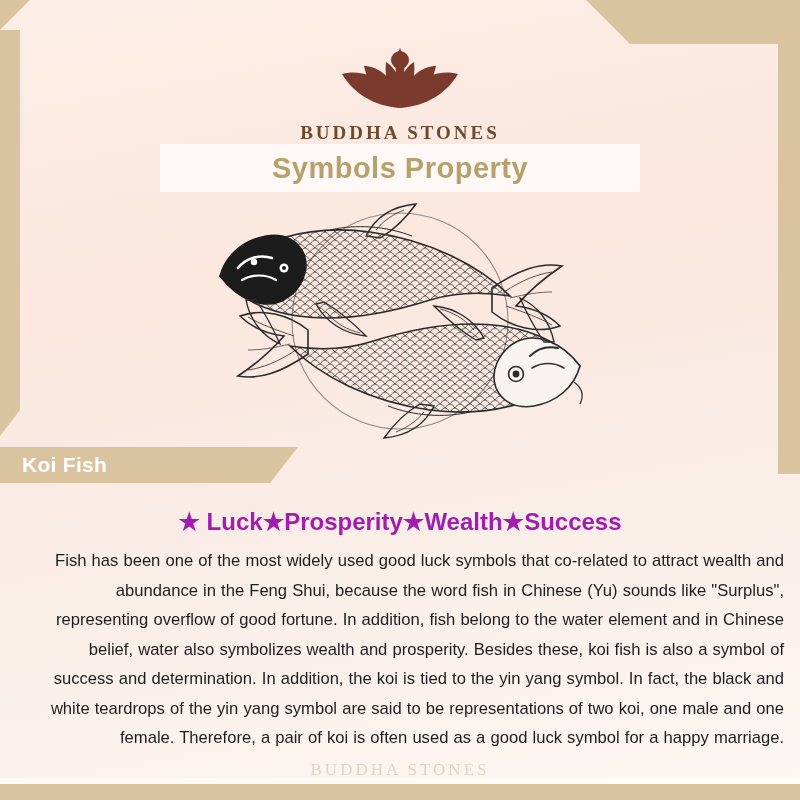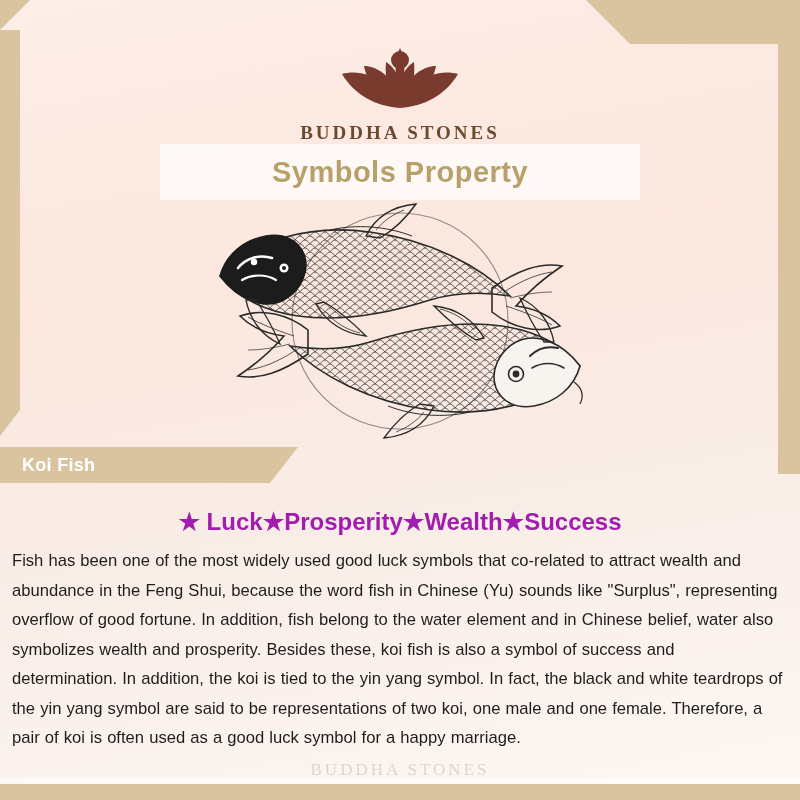--- a/index.html
+++ b/index.html
@@ -97,21 +97,21 @@
     color: #6b4a2f;
     font-family: "Liberation Serif", serif;
   }
 
   
   .title-bar {
     position: absolute;
     left: 160px;
     top: 144px;
     width: 480px;
-    height: 56px;
+    height: 48px;
     background: rgba(255,255,255,0.72);
     display: flex;
     align-items: center;
     justify-content: center;
   }
   .title-text {
     font-size: 29px;
     font-weight: bold;
     color: #b8a06b;
     letter-spacing: .5px;
@@ -142,48 +142,48 @@
   .ribbon-notch {
     position: absolute;
     left: 270px;
     top: 447px;
     width: 0; height: 0;
     border-top: 36px solid #d9c49f;
     border-right: 28px solid transparent;
   }
   .ribbon-text {
     padding-left: 22px;
-    font-size: 18px;
+    font-size: 21px;
     font-weight: bold;
     color: #ffffff;
     letter-spacing: .3px;
   }
 
   
   .keywords {
     position: absolute;
     left: 0; right: 0;
     top: 508px;
     text-align: center;
     font-size: 24px;
     font-weight: bold;
     color: #a21caf;
     letter-spacing: 0px;
   }
 
   
   .body-copy {
     position: absolute;
-    left: 12px;
+    left: 34px;
     right: 16px;
     top: 546px;
     font-size: 16.6px;
     line-height: 1.78;
     color: #1d1d1d;
-    text-align: left;
+    text-align: right;
     word-spacing: .5px;
   }
 
   
   .watermark {
     position: absolute;
     left: 0; right: 0;
     bottom: 20px;
     text-align: center;
     font-size: 17px;

